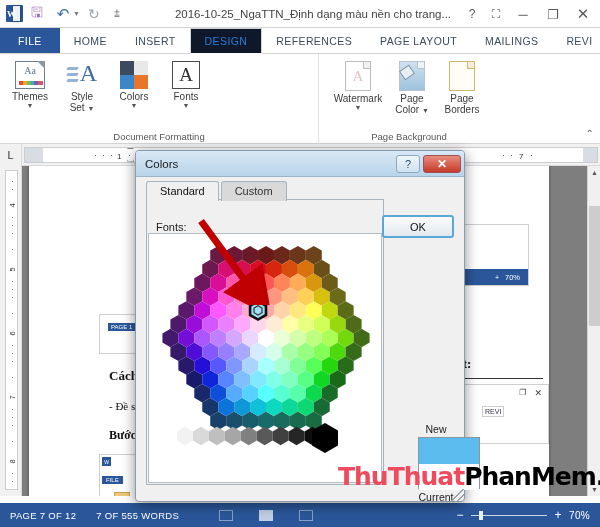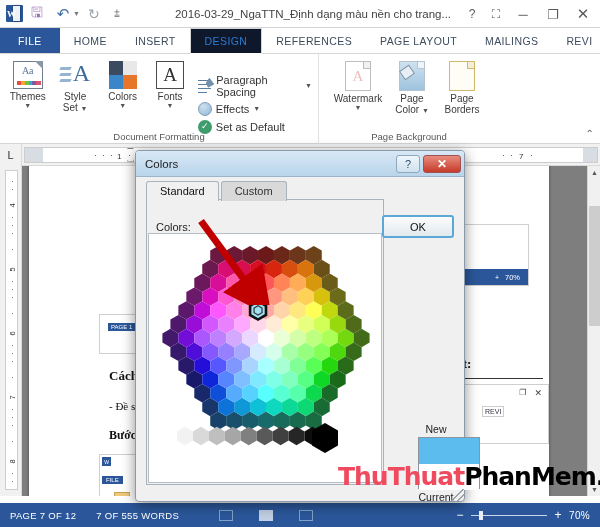--- a/index.html
+++ b/index.html
@@ -296,21 +296,21 @@
     <div class="wordicon">
       <div class="page"></div>
       <div class="w">W</div>
     </div>
     <div class="qbtn save">🖫</div>
     <div class="qbtn undo">↶</div>
     <div class="qcaret">▼</div>
     <div class="qbtn redo">↻</div>
     <div class="qbtn more">⩲</div>
   </div>
-  <div class="doctitle">2016-03-29_NgaTTN_Định dạng màu nền cho trang...</div>
+  <div class="doctitle">2016-10-25_NgaTTN_Định dạng màu nền cho trang...</div>
   <div class="wctrls">
     <div class="wctrl help">?</div>
     <div class="wctrl ribbondisp">⛶</div>
     <div class="wctrl">─</div>
     <div class="wctrl">❐</div>
     <div class="wctrl close">✕</div>
   </div>
 </div>
 
 <div class="tabstrip">
@@ -355,42 +355,20 @@
       </div>
       <div class="lbl">Colors</div>
       <div class="car">▼</div>
     </div>
     <div class="bigbtn">
       <div class="icon-fonts">A</div>
       <div class="lbl">Fonts</div>
       <div class="car">▼</div>
     </div>
 
-    <div class="smallstack">
-      <div class="smallbtn">
-        <div class="icon-parspacing">
-          <div class="ln" style="top:1px;width:13px;"></div>
-          <div class="ln" style="top:5px;width:9px;"></div>
-          <div class="ln" style="top:9px;width:13px;"></div>
-          <div class="ln" style="top:13px;width:9px;"></div>
-          <div class="icon-brush"></div>
-        </div>
-        <span>Paragraph Spacing</span>
-        <span class="car2">▼</span>
-      </div>
-      <div class="smallbtn">
-        <div class="icon-effects"></div>
-        <span>Effects</span>
-        <span class="car2">▼</span>
-      </div>
-      <div class="smallbtn">
-        <div class="icon-setdefault">✓</div>
-        <span>Set as Default</span>
-      </div>
-    </div>
 
     <div class="glabel" style="left:0;width:318px;">Document Formatting</div>
   </div>
 
   <div class="rgroup" style="width:180px; padding-left:10px;">
     <div class="bigbtn" style="width:58px;">
       <div class="icon-watermark">
         <div class="corner"></div>
           <div class="a">A</div>
       </div>
@@ -544,21 +522,21 @@
   <div class="dlg-body">
 
     <div class="dlgtabs">
       <div class="dlgtab active">Standard</div>
       <div class="dlgtab">Custom</div>
     </div>
 
     <div class="tabpanel"></div>
 
     <div class="colorslabel">
-      <span>Colors:</span>
+      <span>Fonts:</span>
     </div>
 
     <div class="hexwrap">
       <svg width="234" height="250" viewBox="0 0 234 250">
         <g id="hexgrid">
             <polygon points="21.39,94.80 29.36,99.40 29.36,108.60 21.39,113.20 13.42,108.60 13.42,99.40" fill="hsl(270,62%,26%)"></polygon>
             <polygon points="29.36,108.60 37.33,113.20 37.33,122.40 29.36,127.00 21.39,122.40 21.39,113.20" fill="hsl(261,62%,26%)"></polygon>
             <polygon points="37.33,122.40 45.29,127.00 45.29,136.20 37.33,140.80 29.36,136.20 29.36,127.00" fill="hsl(251,62%,26%)"></polygon>
             <polygon points="45.29,136.20 53.26,140.80 53.26,150.00 45.29,154.60 37.33,150.00 37.33,140.80" fill="hsl(240,62%,26%)"></polygon>
             <polygon points="53.26,150.00 61.23,154.60 61.23,163.80 53.26,168.40 45.29,163.80 45.29,154.60" fill="hsl(229,62%,26%)"></polygon>

